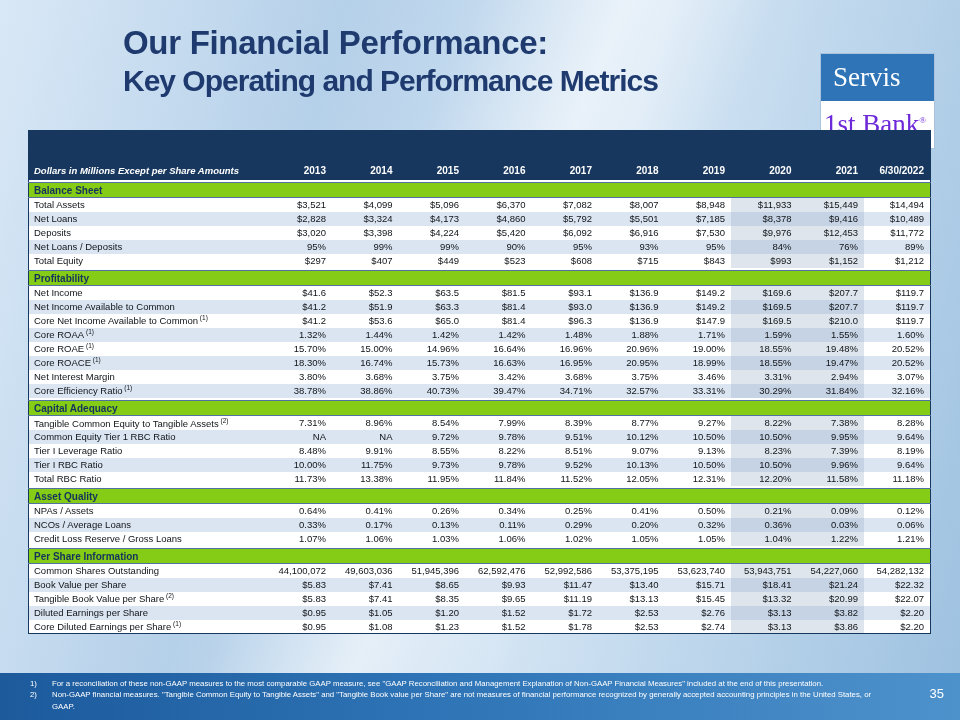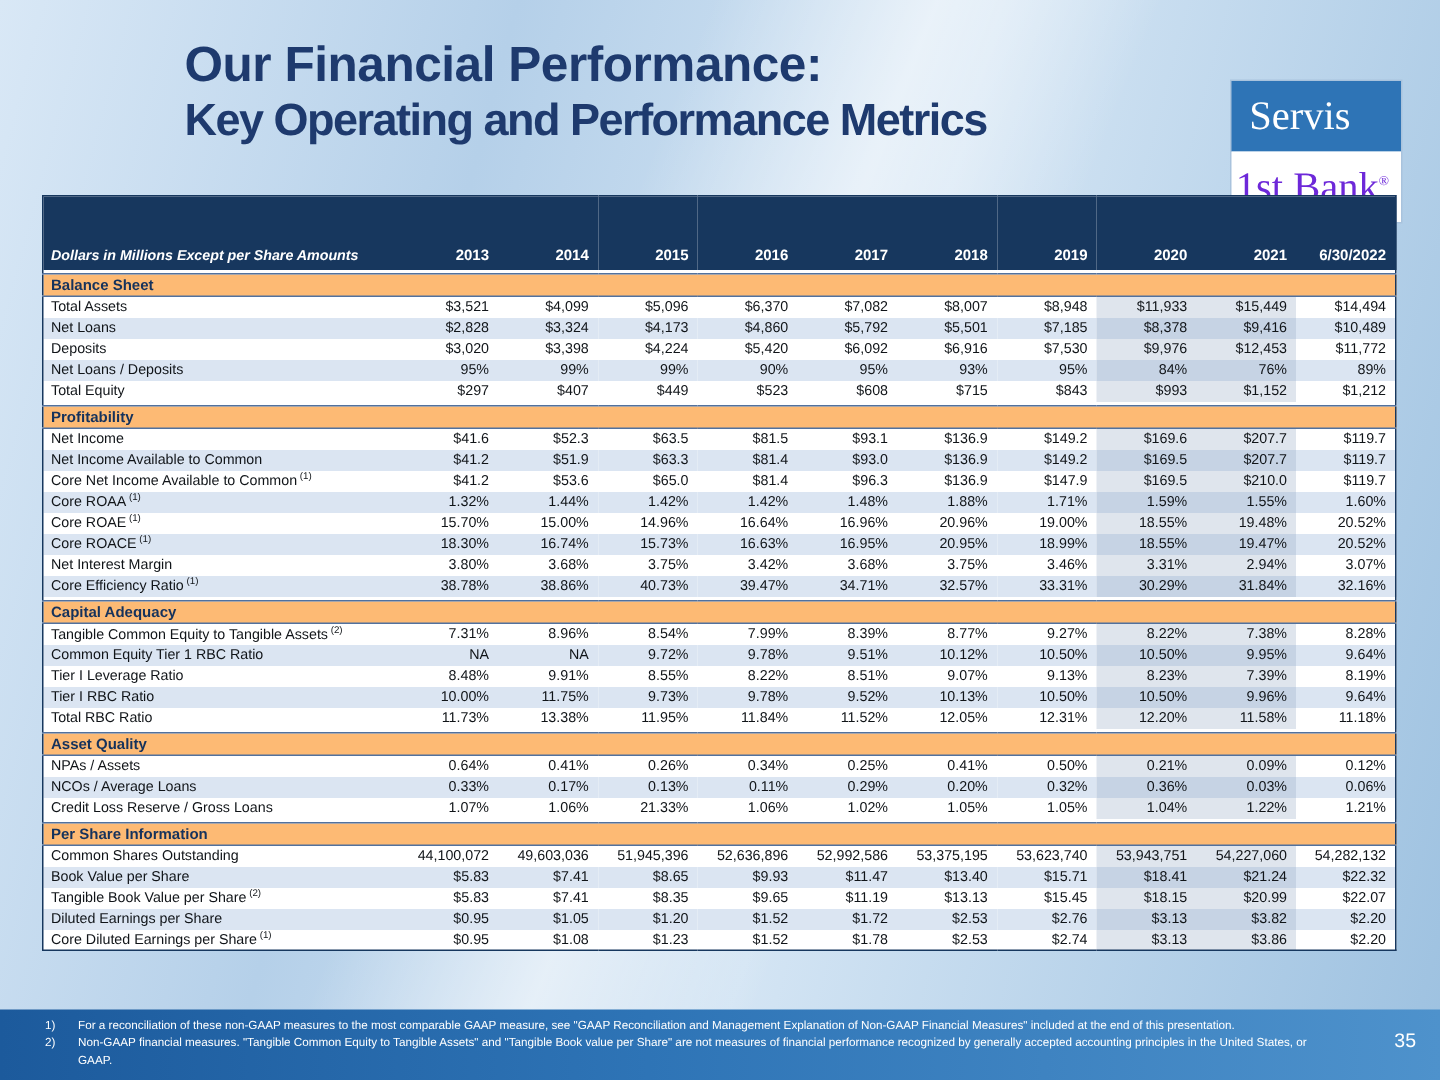--- a/index.html
+++ b/index.html
@@ -20,21 +20,21 @@
   .logo-servis { background:#2e74b6; color:#ffffff; padding:8px 3px 8px 12px; }
   .logo-bank { background:#ffffff; color:#6d28d9; padding:8px 8px 8px 3px; white-space:nowrap; }
   .logo-bank sup { font-size:9px; vertical-align:super; }
 
   table.metrics { position:absolute; left:28px; top:130px; width:903px;
     border-collapse:collapse; table-layout:fixed; background:#ffffff;
     border:1px solid #16375e; }
   thead th { background:#17375e; color:#ffffff; height:49px; vertical-align:bottom; padding:0 6px 4px 0;margin-top:20px; }
   th.cap { text-align:left; font-style:italic; font-weight:bold; font-size:9.5px; padding-left:5px; width:237px; }
   th.yr { text-align:right; font-size:10px; font-weight:bold; }
-  tr.section td { background:#fdba74; color:#15325c; font-weight:bold; font-size:10px;
+  tr.section td { background:#84cc16; color:#15325c; font-weight:bold; font-size:10px;
     text-align:left; padding:1px 5px; border-top:1px solid #51719e; border-bottom:1px solid #51719e; height:15px; }
   tr.spacer td { height:3px; background:#ffffff; padding:0; }
   tr.data td { font-size:9.5px; height:14px; padding:0 6px 0 5px; color:#101418; }
   tr.data td.lbl { text-align:left; }
   tr.data td.val { text-align:right; }
   tr.alt { background:#dbe5f2; }
   td.tint { background-color:rgba(150,168,196,0.30); }
   sup.fn { font-size:6.5px; vertical-align:super; }
 
   .footer { position:absolute; left:0; bottom:0; width:960px; height:47px; color:#ffffff;
@@ -357,41 +357,41 @@
           <td class="val">0.20%</td>
           <td class="val">0.32%</td>
           <td class="val tint">0.36%</td>
           <td class="val tint">0.03%</td>
           <td class="val">0.06%</td>
         </tr>
         <tr class="data">
           <td class="lbl">Credit Loss Reserve / Gross Loans</td>
           <td class="val">1.07%</td>
           <td class="val">1.06%</td>
-          <td class="val">21.33%</td>
+          <td class="val">1.03%</td>
           <td class="val">1.06%</td>
           <td class="val">1.02%</td>
           <td class="val">1.05%</td>
           <td class="val">1.05%</td>
           <td class="val tint">1.04%</td>
           <td class="val tint">1.22%</td>
           <td class="val">1.21%</td>
         </tr>
         <tr class="spacer">
           <td colspan="11"></td>
         </tr>
         <tr class="section">
           <td colspan="11">Per Share Information</td>
         </tr>
         <tr class="data">
           <td class="lbl">Common Shares Outstanding</td>
           <td class="val">44,100,072</td>
           <td class="val">49,603,036</td>
           <td class="val">51,945,396</td>
-          <td class="val">52,636,896</td>
+          <td class="val">62,592,476</td>
           <td class="val">52,992,586</td>
           <td class="val">53,375,195</td>
           <td class="val">53,623,740</td>
           <td class="val tint">53,943,751</td>
           <td class="val tint">54,227,060</td>
           <td class="val">54,282,132</td>
         </tr>
         <tr class="data alt">
           <td class="lbl">Book Value per Share</td>
           <td class="val">$5.83</td>
@@ -407,21 +407,21 @@
         </tr>
         <tr class="data">
           <td class="lbl">Tangible Book Value per Share<sup class="fn"> (2)</sup></td>
           <td class="val">$5.83</td>
           <td class="val">$7.41</td>
           <td class="val">$8.35</td>
           <td class="val">$9.65</td>
           <td class="val">$11.19</td>
           <td class="val">$13.13</td>
           <td class="val">$15.45</td>
-          <td class="val tint">$18.15</td>
+          <td class="val tint">$13.32</td>
           <td class="val tint">$20.99</td>
           <td class="val">$22.07</td>
         </tr>
         <tr class="data alt">
           <td class="lbl">Diluted Earnings per Share</td>
           <td class="val">$0.95</td>
           <td class="val">$1.05</td>
           <td class="val">$1.20</td>
           <td class="val">$1.52</td>
           <td class="val">$1.72</td>

